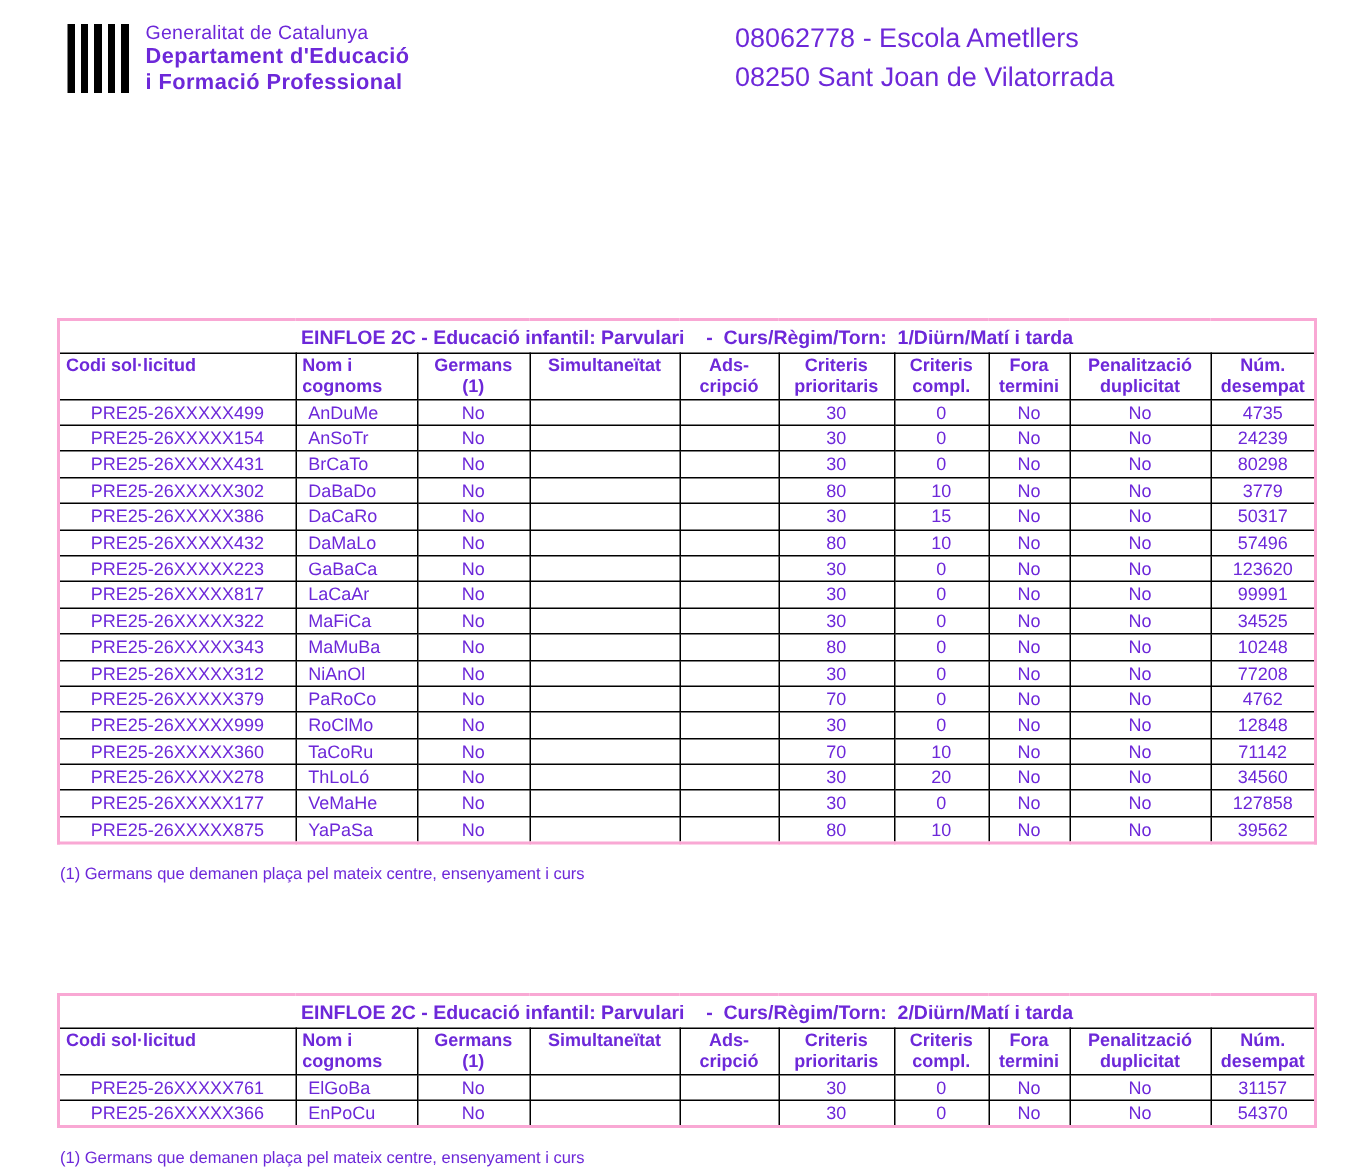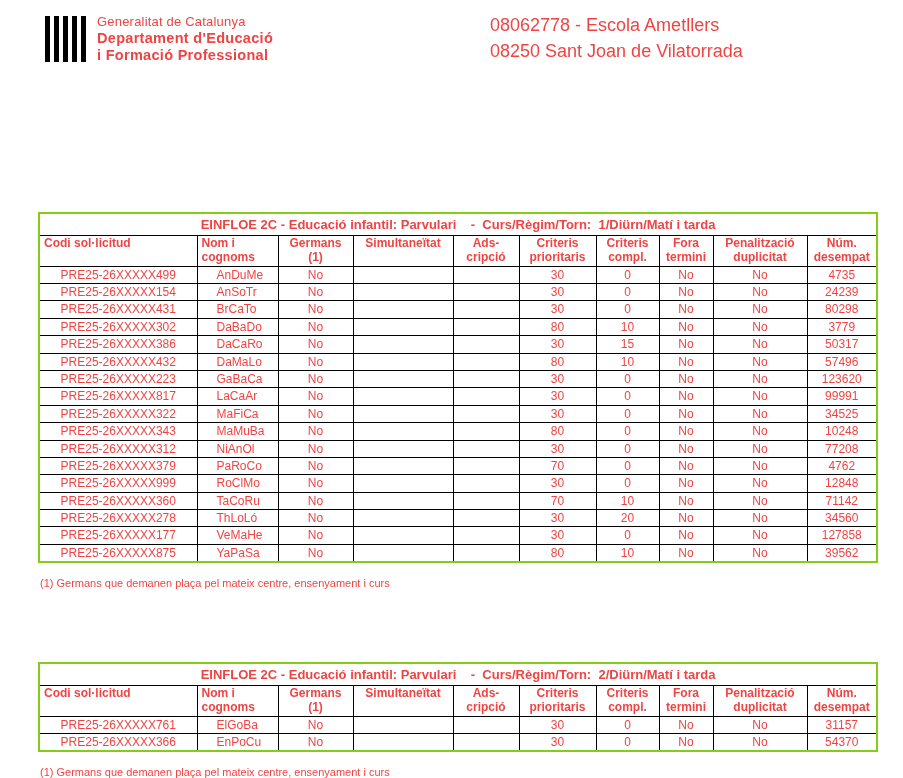--- a/index.html
+++ b/index.html
@@ -1,42 +1,42 @@
 <!DOCTYPE html>
 <html><head>
 <meta charset="utf-8">
 <style>
   html,body{margin:0;padding:0;background:#fff;}
-  .page{position:relative;width:903px;height:778px;background:#fff;color:#ef4444;
+  .page{position:relative;width:903px;height:778px;background:#fff;color:#6d28d9;
         font-family:"Liberation Sans",sans-serif;overflow:hidden;}
 
   
   .header-left{position:absolute;top:14px;left:45px;display:flex;align-items:flex-start;}
   .logo{width:42px;height:46px;margin-top:2px;
         background:repeating-linear-gradient(90deg,#000 0 5px,#fff 5px 9px);}
   .org{margin-left:10px;}
   .org-line1{font-size:13px;letter-spacing:.2px;}
   .org-bold{font-size:14.5px;font-weight:bold;letter-spacing:.3px;margin-top:1px;}
   .school{position:absolute;left:490px;top:12px;font-size:18px;line-height:1.45;}
 
   
   .intro{position:absolute;left:40px;top:90px;width:834px;font-size:15px;font-weight:bold;line-height:1.55;}
 
   
   .tbl-wrap{position:absolute;left:38px;}
   #t1{top:212px;}
   #t2{top:662px;}
-  table{border-collapse:collapse;table-layout:fixed;width:838px;border:2px solid #84cc16;background:#fff;}
+  table{border-collapse:collapse;table-layout:fixed;width:838px;border:2px solid #f9a8d4;background:#fff;}
   th,td{border:1px solid #000;font-size:12px;overflow:hidden;}
   th.table-title{font-size:13px;font-weight:bold;text-align:center;white-space:pre;padding:3px 0;}
   th.col-head{font-weight:bold;text-align:center;white-space:pre-line;vertical-align:top;
               padding:1px 2px;line-height:1.15;}
   tr.cols th:first-child,tr.cols th:nth-child(2){text-align:left;padding-left:4px;}
   td{text-align:center;padding:1px 2px;line-height:1.2;height:14px;}
-  tbody td:nth-child(2){text-align:left;padding-left:19px;}
+  tbody td:nth-child(2){text-align:left;padding-left:8px;}
   .footnote{font-size:11px;margin-top:14px;padding-left:2px;}
 </style>
 </head>
 <body>
 
 <div class="page">
 
   <div class="header-left">
     <div class="logo"></div>
     <div class="org">

